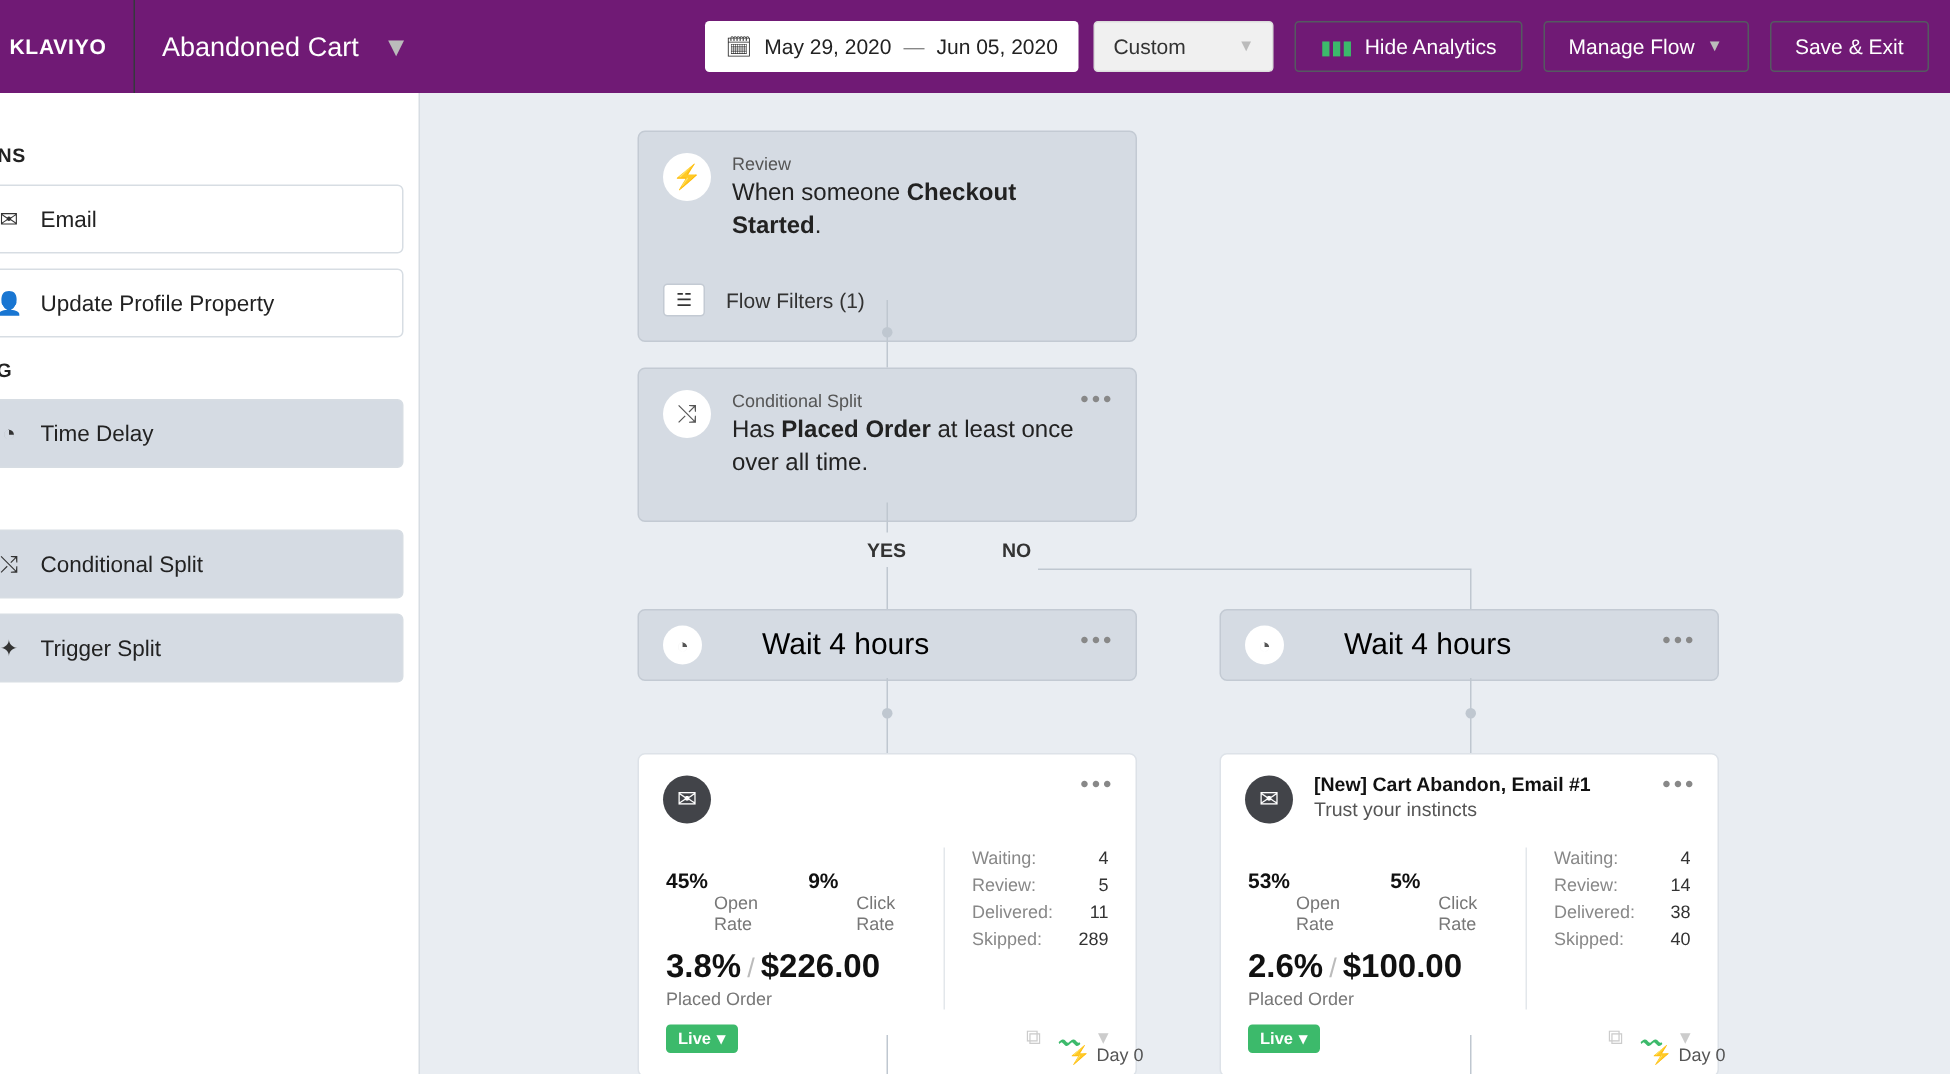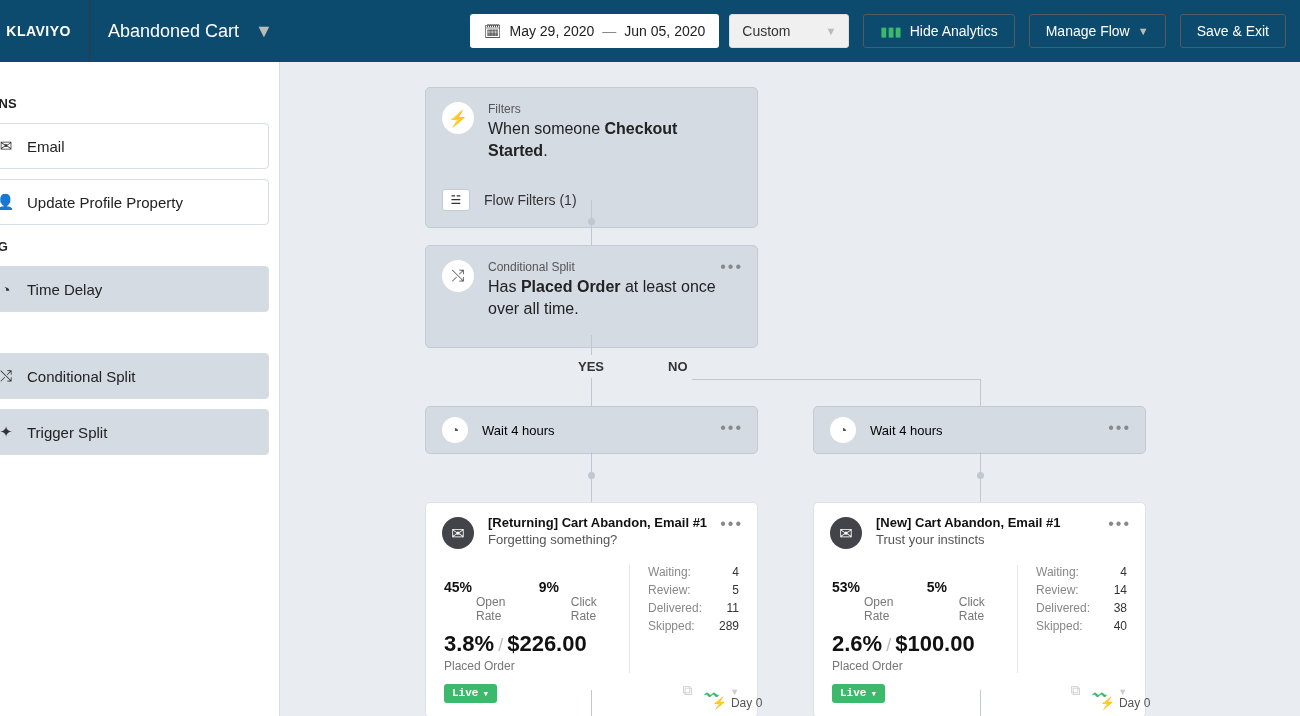--- a/index.html
+++ b/index.html
@@ -1,19 +1,19 @@
 <!DOCTYPE html>
 <html><head>
 <meta charset="utf-8">
 <style>
 * { box-sizing: border-box; margin: 0; padding: 0; }
 body { font-family: -apple-system, BlinkMacSystemFont, "Segoe UI", Helvetica, Arial, sans-serif; background: #e9edf2; overflow: hidden; width: 1300px; height: 716px; }
 
 
-.header { display: flex; align-items: center; height: 62px; background: #0c4a6e; color: #fff; padding: 0; }
+.header { display: flex; align-items: center; height: 62px; background: #701a75; color: #fff; padding: 0; }
 .logo-cell { width: 90px; height: 100%; display: flex; align-items: center; justify-content: flex-end; padding-right: 18px; border-right: 1px solid #35383d; font-weight: 700; letter-spacing: 0.5px; font-size: 14px; }
 .title-cell { display: flex; align-items: center; padding: 0 18px; gap: 16px; cursor: pointer; }
 .title-cell span { font-size: 18px; }
 .chevron { font-size: 11px; color: #bbb; }
 .spacer { flex: 1; }
 .date-range { display: flex; align-items: center; background: #fff; color: #222; height: 34px; border-radius: 3px; padding: 0 14px; gap: 8px; font-size: 14px; }
 .dash { color: #888; }
 .custom-select { background: #f0f0f0; color: #333; height: 34px; width: 120px; border-radius: 3px; display: flex; align-items: center; justify-content: space-between; padding: 0 12px; font-size: 14px; margin-left: 10px; cursor: pointer; border:1px solid #ddd;}
 .hdr-btn { height: 34px; border: 1px solid #555961; border-radius: 3px; padding: 0 16px; display: flex; align-items: center; gap: 8px; color: #fff; font-size: 14px; margin-left: 14px; cursor: pointer; background: transparent; }
 .green-bars { color: #3cba6b; font-size: 13px; }
@@ -36,21 +36,21 @@
 .node-icon { width: 32px; height: 32px; border-radius: 50%; background: #fff; display: flex; align-items: center; justify-content: center; flex: none; font-size:16px; color:#555;}
 .node-icon.dark { background:#424449; color:#fff; }
 .small-lbl { font-size: 12px; color: #555; margin-bottom: 2px; }
 .node-text { font-size: 16px; color: #222; line-height: 1.35; }
 .node-text b { font-weight: 700; }
 .menu-dots { position: absolute; top: 12px; right: 14px; color: #888; letter-spacing: 2px; font-size: 16px; cursor: pointer; }
 .flow-filters { display:flex; align-items:center; gap:14px; padding: 14px 16px 16px; font-size:14px; color:#333; }
 .ff-icon { width:28px; height:22px; display:flex; align-items:center; justify-content:center; border:1px solid #c3cad3; border-radius:3px; background:#fff; font-size:12px;}
 
 .wait-row { display:flex; align-items:center; gap:14px; padding: 10px 16px; }
-.wait-row .txt { font-size:13px; }
+.wait-row .txt { font-size:20px;margin-left:26px; }
 .wait-ico { width:26px; height:26px; border-radius:50%; background:#fff; display:flex; align-items:center; justify-content:center; font-size:14px; color:#555;}
 
 .yes-no { position:absolute; font-size:13px; font-weight:600; color:#333; }
 
 
 .vline { position:absolute; width:1px; background:#bfc7d0; }
 .hline { position:absolute; height:1px; background:#bfc7d0; }
 .dot { position:absolute; width:7px; height:7px; border-radius:50%; background:#bfc7d0; }
 
 
@@ -60,21 +60,21 @@
 .stats-row { display:flex; gap: 26px; margin-top:14px; }
 .stats-col .big { font-size:14px; font-weight:700; color:#111; }
 .stats-col .lbl { font-size:12px; color:#777;margin-left:32px; }
 .convline { margin-top:8px; }
 .convline .big2 { font-size:22px; font-weight:700; color:#111;}
 .convline .sep { color:#bbb; font-size:18px; padding:0 4px;}
 .convline .lbl { font-size:12px; color:#777; display:block; margin-top:2px;}
 .right-stats { border-left:1px solid #e3e7eb; padding-left:18px; margin-left:6px; flex:none; min-width:110px;}
 .rstat { display:flex; justify-content:space-between; font-size:12px; color:#888; margin-bottom:4px;}
 .rstat .v { color:#333;}
-.bottom-row { display:flex; align-items:center; justify-content:space-between; margin-top:10px;font-family:Liberation Mono, monospace;}
+.bottom-row { display:flex; align-items:flex-start; justify-content:space-between; margin-top:10px;}
 .live-badge { background:#3cba6b; color:#fff; font-size:11px; font-weight:600; padding:3px 8px; border-radius:3px; display:inline-flex; align-items:center; gap:4px;}
 .bottom-icons { display:flex; gap:12px; color:#ccc; font-size:14px;}
 .bottom-icons .gr { color:#3cba6b;}
 .daylabel { position:absolute; font-size:12px; color:#555; display:flex; align-items:center; gap:4px;}
 .left-stats { flex:1; }
 .email-flex { display:flex; gap:18px; }
 </style>
 </head>
 <body>
 
@@ -137,21 +137,21 @@
     </div>
   </div>
 </div>
 
 <div class="canvas">
 
   <div class="node" style="left:145px; top:25px; width:333px;">
     <div class="node-head">
       <div class="node-icon">⚡</div>
       <div>
-        <div class="small-lbl">Filters</div>
+        <div class="small-lbl">Review</div>
         <div class="node-text">
           <span>When someone </span><b>Checkout Started</b><span>.</span>
         </div>
       </div>
     </div>
     <div class="flow-filters">
       <div class="ff-icon">☱</div>
       <span>Flow Filters (1)</span>
     </div>
   </div>
@@ -198,24 +198,20 @@
 
   <div class="vline" style="left:311px; top:390px; height:50px;"></div>
   <div class="dot" style="left:308px; top:410px;"></div>
   <div class="vline" style="left:700px; top:390px; height:50px;"></div>
   <div class="dot" style="left:697px; top:410px;"></div>
 
   <div class="node white" style="left:145px; top:440px; width:333px;">
     <div class="menu-dots">•••</div>
     <div class="node-head" style="padding-bottom:4px;">
       <div class="node-icon dark">✉</div>
-      <div>
-        <div class="email-title">[Returning] Cart Abandon, Email #1</div>
-        <div class="email-sub">Forgetting something?</div>
-      </div>
     </div>
     <div class="email-body">
       <div class="email-flex">
         <div class="left-stats">
           <div class="stats-row">
             <div class="stats-col">
                 <div class="big">45%</div>
                 <div class="lbl">Open Rate</div>
               </div>
             <div class="stats-col">

